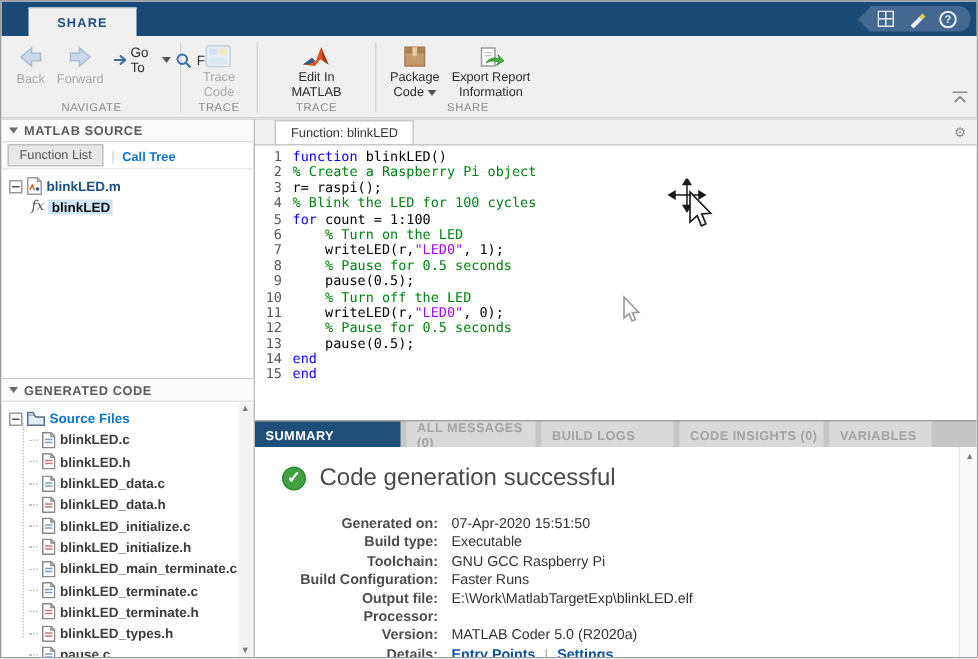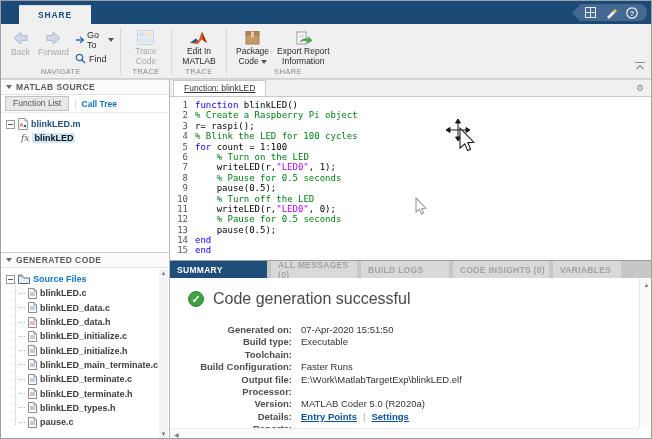--- a/index.html
+++ b/index.html
@@ -19,21 +19,21 @@
 
   
   .ribbon { position:absolute; left:0; top:23px; width:652px; height:55px; background:#f0f0f0; border-bottom:1px solid #cfcfcf; }
   .rb-groups { position:absolute; left:2px; top:2px; height:51px; display:flex; }
   .rb-group { position:relative; height:51px; padding:2px 4px 12px 4px; display:flex; align-items:flex-start; }
   .rb-group-label { position:absolute; left:0; right:0; bottom:1px; text-align:center; font-size:7.5px; color:#8a8a8a; letter-spacing:.4px; }
   .rb-sep { width:1px; height:47px; background:#d7d7d7; margin:2px 1px; }
   .rb-btn { display:flex; flex-direction:column; align-items:center; justify-content:flex-start; padding:2px 4px; cursor:pointer; }
   .rb-btn .lbl { font-size:8.5px; color:#2b2b2b; line-height:9.5px; text-align:center; margin-top:2px; }
   .rb-btn.disabled .lbl { color:#a8a8a8; }
-  .rb-smallcol { display:flex; flex-direction:column; justify-content:center; gap:3px; padding:2px 2px; }
+  .rb-smallcol { display:flex; flex-direction:row; justify-content:center; gap:3px; padding:2px 2px; }
   .rb-smallrow { display:flex; align-items:center; gap:3px; cursor:pointer; font-size:9px; color:#2b2b2b; }
   .caret { width:0; height:0; border-left:3px solid transparent; border-right:3px solid transparent; border-top:4px solid #555; display:inline-block; margin-left:2px; }
   .rb-collapse { position:absolute; right:7px; bottom:4px; cursor:pointer; }
 
   
   .pane-hdr { height:15px; background:#fbfbfb; border-bottom:1px solid #e3e3e3; display:flex; align-items:center; gap:4px; padding-left:5px; }
   .pane-hdr .tri { width:0; height:0; border-left:3.5px solid transparent; border-right:3.5px solid transparent; border-top:4.5px solid #6a6a6a; }
   .pane-hdr .txt { font-size:8.5px; font-weight:bold; color:#5a5a5a; letter-spacing:.4px; }
 
   .panel-src { position:absolute; left:0; top:78px; width:169px; height:174px; background:#fff; border-right:1px solid #b9b9b9; border-top:1px solid #d9d9d9; border-bottom:1px solid #c9c9c9; }
@@ -58,33 +58,33 @@
   .fname { color:#3c3c3c; font-weight:600; cursor:pointer; }
   .gen-list { position:relative; height:171px; overflow:hidden; }
   .gen-guide { position:absolute; left:14px; top:14px; bottom:14px; border-left:1px dotted #c8c8c8; }
 
   .vscroll { position:absolute; right:1px; top:1px; bottom:1px; width:9px; background:#f3f3f3; display:flex; flex-direction:column; align-items:center; justify-content:space-between; padding:1px 0; }
   .scr-arrow { font-size:6px; color:#7a7a7a; line-height:6px; cursor:pointer; }
 
   
   .code-panel { position:absolute; left:169px; top:78px; width:483px; height:181px; background:#fff; border-top:1px solid #d9d9d9; }
   .code-tabbar { height:17px; background:#f1f1f1; border-bottom:1px solid #c9c9c9; position:relative; display:flex; align-items:flex-end; }
-  .code-tab { margin-left:3px; height:16px; background:#fff; border:1px solid #c9c9c9; border-bottom:none; font-size:8.5px; color:#333; padding:0 10px; line-height:15px; cursor:pointer;text-decoration:underline; }
+  .code-tab { margin-left:13px; height:16px; background:#fff; border:1px solid #c9c9c9; border-bottom:none; font-size:8.5px; color:#333; padding:0 10px; line-height:15px; cursor:pointer; }
   .gear { position:absolute; right:9px; top:3px; font-size:9px; color:#8a8a8a; line-height:10px; cursor:pointer; }
   .code-body { padding-top:3px; font-family:"DejaVu Sans Mono", monospace; font-size:9px; }
   .code-line { display:flex; height:10.4px; line-height:10.4px; white-space:pre; }
   .code-num { width:18px; text-align:right; color:#555; flex:0 0 18px; }
   .code-txt { margin-left:7px; color:#000; }
   .code-txt .k { color:#0e00ff; }
   .code-txt .c { color:#028013; }
   .code-txt .s { color:#a709f5; }
 
   
   .bottom-panel { position:absolute; left:169px; top:259px; width:483px; height:180px; background:#fff; }
-  .btabs { height:18px; background:#c6c6c6; border-top:1px solid #9f9f9f; display:flex; align-items:stretch; }
+  .btabs { height:18px; background:#c6c6c6; border-top:1px solid #9f9f9f; display:flex; align-items:stretch;margin-top:20px; }
   .btab { font-size:8.5px; font-weight:bold; letter-spacing:.3px; color:#a3a3a3; background:#d9d9d9; margin-right:4px;
     display:flex; align-items:center; padding-left:7px; cursor:pointer; }
   .btab.active { background:#1e4e79; color:#fff; }
   .bcontent { position:relative; height:162px; background:#fff; overflow:hidden; }
   .b-vscroll { position:absolute; right:0; top:0; width:14px; bottom:12px; background:#fafafa; border-left:1px solid #e8e8e8; text-align:center; }
   .b-hscroll { position:absolute; left:0; right:14px; bottom:0; height:12px; background:#fafafa; border-top:1px solid #eee; display:flex; align-items:center; padding-left:4px; }
 
   .status-line { display:flex; align-items:center; gap:9px; margin:12px 0 6px 18px; }
   .check-badge { width:16px; height:16px; border-radius:50%; background:#3fa142; border:1.5px solid #2e8a35; color:#fff; font-size:11px; font-weight:bold; line-height:14px; text-align:center; }
   .status-text { font-size:16px; color:#4a4a4a; }
@@ -177,21 +177,21 @@
               <rect x="9" y="2.5" width="5.5" height="4" fill="#f3e6c3"></rect>
               <rect x="2.5" y="8" width="12" height="4.5" fill="#dbe7f1"></rect>
             </svg>
           <span class="lbl" style="white-space:pre-line">Trace
 Code</span>
         </div>
         <div class="rb-group-label">TRACE</div>
       </div>
       <div class="rb-sep"></div>
 
-      <div class="rb-group" style="width:52px">
+      <div class="rb-group" style="width:76px">
         <div class="rb-btn" style="margin:0 auto">
           <svg width="19" height="15">
               <path d="M1 13 L7 8.5 L9.5 11 L13 1.5 L18 13 L12.5 9.5 L9 14 Z" fill="#d9531e"></path>
               <path d="M13 1.5 L18 13 L14.5 10.5 Z" fill="#a23312"></path>
               <path d="M1 13 L7 8.5 L9 10.5 L5 13 Z" fill="#2c5d8f"></path>
             </svg>
           <span class="lbl" style="white-space:pre-line">Edit In
 MATLAB</span>
         </div>
         <div class="rb-group-label">TRACE</div>
@@ -275,20 +275,30 @@
       <div id="gen-files">
           <div class="tree-row file-row">
             <span class="tree-dash"></span>
             <svg width="9" height="11">
               <path d="M0.5 0.5 H6 L8.5 3 V10.5 H0.5 Z" fill="#fff" stroke="#8a8a8a"></path>
               <path d="M6 0.5 V3 H8.5" fill="none" stroke="#8a8a8a"></path>
               <line x1="2" y1="5" x2="7" y2="5" stroke="#7a9cc6"></line>
               <line x1="2" y1="7" x2="7" y2="7" stroke="#7a9cc6"></line>
             </svg>
             <span class="fname">blinkLED.c</span>
+          </div>
+          <div class="tree-row file-row">
+            <span class="tree-dash"></span>
+            <svg width="9" height="11">
+              <path d="M0.5 0.5 H6 L8.5 3 V10.5 H0.5 Z" fill="#fff" stroke="#8a8a8a"></path>
+              <path d="M6 0.5 V3 H8.5" fill="none" stroke="#8a8a8a"></path>
+              <line x1="2" y1="5" x2="7" y2="5" stroke="#c67a7a"></line>
+              <line x1="2" y1="7" x2="7" y2="7" stroke="#c67a7a"></line>
+            </svg>
+            <span class="fname">blinkLED.h</span>
           </div>
           <div class="tree-row file-row">
             <span class="tree-dash"></span>
             <svg width="9" height="11">
               <path d="M0.5 0.5 H6 L8.5 3 V10.5 H0.5 Z" fill="#fff" stroke="#8a8a8a"></path>
               <path d="M6 0.5 V3 H8.5" fill="none" stroke="#8a8a8a"></path>
               <line x1="2" y1="5" x2="7" y2="5" stroke="#7a9cc6"></line>
               <line x1="2" y1="7" x2="7" y2="7" stroke="#7a9cc6"></line>
             </svg>
             <span class="fname">blinkLED_data.c</span>
@@ -422,20 +432,21 @@
           <div class="d-row">
             <span class="d-label">Generated on:</span>
             <span class="d-value">07-Apr-2020 15:51:50</span>
           </div>
           <div class="d-row">
             <span class="d-label">Build type:</span>
             <span class="d-value">Executable</span>
           </div>
           <div class="d-row">
             <span class="d-label">Toolchain:</span>
+            <span class="d-value">GNU GCC Raspberry Pi</span>
           </div>
           <div class="d-row">
             <span class="d-label">Build Configuration:</span>
             <span class="d-value">Faster Runs</span>
           </div>
           <div class="d-row">
             <span class="d-label">Output file:</span>
             <span class="d-value">E:\Work\MatlabTargetExp\blinkLED.elf</span>
           </div>
           <div class="d-row">

